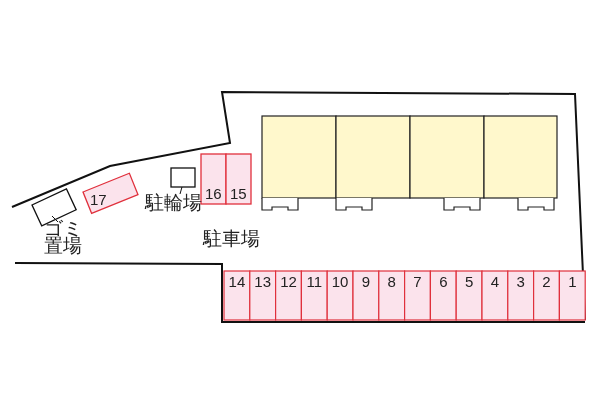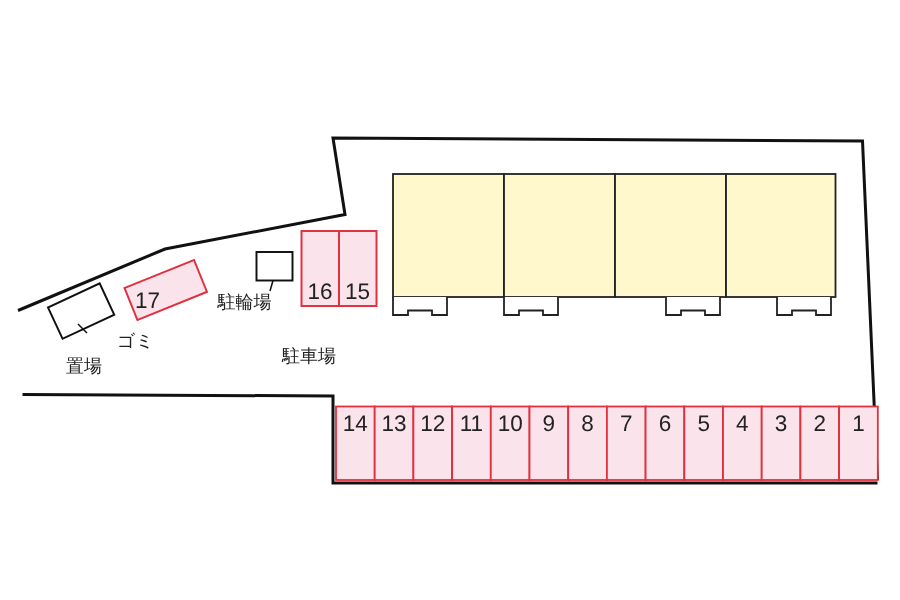--- a/index.html
+++ b/index.html
@@ -1,18 +1,18 @@
 <!DOCTYPE html>
 <html><head>
 <meta charset="utf-8">
 <style>
   html, body { margin:0; padding:0; background:#ffffff; }
   body { width:600px; height:400px; position:relative; overflow:hidden; font-family:"Liberation Sans", sans-serif; }
   svg.site { position:absolute; left:0; top:0; }
-  .lbl { position:absolute; font-size:12px; color:#222; line-height:1; white-space:nowrap; font-family:Liberation Serif, serif; }
+  .lbl { position:absolute; font-size:19px; color:#222; line-height:1; white-space:nowrap; font-family:Liberation Mono, monospace; }
   .num { font-family:"Liberation Sans", sans-serif; font-size:15px; fill:#222; }
 </style>
 </head>
 <body>
 
 <svg class="site" width="600" height="400" viewBox="0 0 600 400">
 
   <polyline points="12,207 110,166 230,143 222,92 575,94 585,320" fill="none" stroke="#111" stroke-width="2"></polyline>
   <polyline points="15,263 222,264 222,322 585,322" fill="none" stroke="#111" stroke-width="2"></polyline>
 
@@ -75,16 +75,16 @@
       <text x="494.9" y="287" text-anchor="middle" class="num">4</text>
       <rect x="507.8" y="271" width="25.8" height="49" fill="#fbe3ec" stroke="#e0303c" stroke-width="1.2"></rect>
       <text x="520.7" y="287" text-anchor="middle" class="num">3</text>
       <rect x="533.6" y="271" width="25.8" height="49" fill="#fbe3ec" stroke="#e0303c" stroke-width="1.2"></rect>
       <text x="546.5" y="287" text-anchor="middle" class="num">2</text>
       <rect x="559.4000000000001" y="271" width="25.8" height="49" fill="#fbe3ec" stroke="#e0303c" stroke-width="1.2"></rect>
       <text x="572.3000000000001" y="287" text-anchor="middle" class="num">1</text>
     </g>
 </svg>
 
-<div class="lbl" style="left:44px;top:221px;margin-left:34px;">ゴミ</div>
+<div class="lbl" style="left:44px;top:221px;">ゴミ</div>
 <div class="lbl" style="left:44px;top:238px;text-align:center;">置場</div>
 <div class="lbl" style="left:145px;top:195px;">駐輪場</div>
-<div class="lbl" style="left:188px;top:231px;">駐車場</div>
+<div class="lbl" style="left:203px;top:231px;">駐車場</div>
 
 </body></html>

